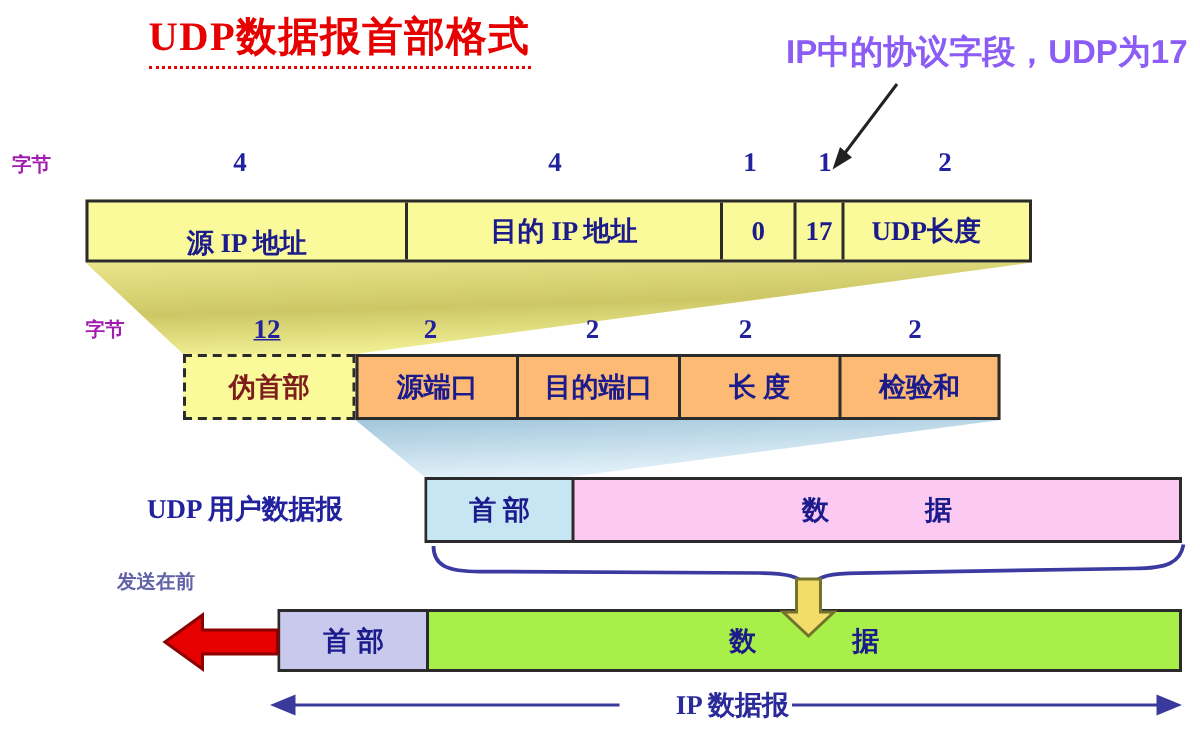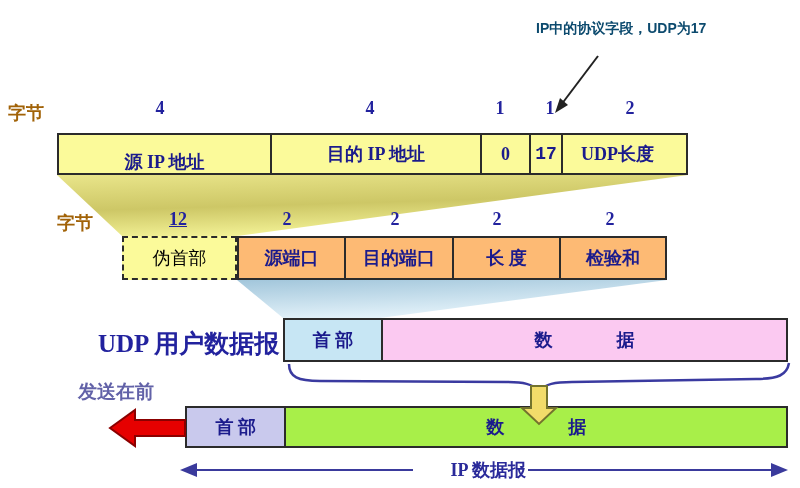--- a/index.html
+++ b/index.html
@@ -9,47 +9,47 @@
     font-family:"Liberation Serif","DejaVu Serif",serif;
   }
   .abs{position:absolute;}
   
   .title{
     left:99px;top:6px;font-size:27px;font-weight:bold;color:#e60000;
     letter-spacing:1px;border-bottom:2px dotted #e60000;padding-bottom:2px;
     z-index:3;
   }
   .annotation{
-    left:536px;top:20px;font-size:14px;font-weight:bold;color:#0c4a6e;
+    left:524px;top:20px;font-size:22px;font-weight:bold;color:#8b5cf6;
     font-family:"Liberation Sans","DejaVu Sans",sans-serif;z-index:3;
   }
-  .byte-label{font-size:18px;font-weight:bold;color:#a16207;z-index:3;}
+  .byte-label{font-size:13px;font-weight:bold;color:#a21caf;z-index:3;}
   .num{
     font-size:18px;font-weight:bold;color:#22229e;text-align:center;
     width:44px;margin-left:-22px;z-index:3;
   }
-  .row-label{font-size:25px;font-weight:bold;color:#22229e;z-index:3;}
-  .send-label{font-size:19px;font-weight:bold;color:#6262a8;z-index:3;}
+  .row-label{font-size:18px;font-weight:bold;color:#22229e;z-index:3;}
+  .send-label{font-size:13px;font-weight:bold;color:#6262a8;z-index:3;}
   .bottom-label{
     font-size:18px;font-weight:bold;color:#2a2a9a;text-align:right;z-index:3;
     background:#ffffff;
   }
   
   .boxrow{
     display:flex;box-sizing:border-box;border:2px solid #2b2b2b;z-index:2;
   }
   .cell{
     box-sizing:border-box;display:flex;align-items:center;justify-content:center;
     font-size:18px;font-weight:bold;color:#1b1b8c;white-space:nowrap;
   }
   .cell + .cell{border-left:2px solid #2b2b2b;}
   .dashed-box{
     box-sizing:border-box;border:2px dashed #2b2b2b;background:#fbfa9a;
     display:flex;align-items:center;justify-content:center;
-    font-size:18px;font-weight:normal;color:#000000;z-index:2;
+    font-size:18px;font-weight:bold;color:#7f1d1d;z-index:2;
   }
   .data-cell{gap:64px;}
   svg.layer{position:absolute;left:0;top:0;z-index:1;}
   svg.toplayer{position:absolute;left:0;top:0;z-index:4;pointer-events:none;}
 </style>
 </head>
 <body>
 
 <div id="canvas">
 
@@ -62,34 +62,35 @@
       </linearGradient>
       <linearGradient id="blueGrad" x1="0" y1="0" x2="0.4" y2="1">
         <stop offset="0" stop-color="#a2c6db"></stop>
         <stop offset="1" stop-color="#e6f4fb"></stop>
       </linearGradient>
     </defs>
     <polygon points="57,175 688,175 237,236 122,236" fill="url(#yellowGrad)"></polygon>
     <polygon points="237,280 667,280 380,318 283,318" fill="url(#blueGrad)"></polygon>
   </svg>
 
+  <div class="abs title">UDP数据报首部格式</div>
   <div class="abs annotation">IP中的协议字段，UDP为17</div>
 
   <div class="abs byte-label" style="left:8px;top:101px;">字节</div>
   <div class="abs num" style="left:160px;top:98px;">4</div>
   <div class="abs num" style="left:370px;top:98px;">4</div>
   <div class="abs num" style="left:500px;top:98px;">1</div>
   <div class="abs num" style="left:550px;top:98px;">1</div>
   <div class="abs num" style="left:630px;top:98px;">2</div>
 
   <div class="abs boxrow" style="left:57px;top:133px;width:631px;height:42px;background:#fbfa9a;">
     <div class="cell" style="width:211px;margin-top:16px;">源 IP 地址</div>
     <div class="cell" style="width:210px;text-align:right;">目的 IP 地址</div>
     <div class="cell" style="width:49px;">0</div>
-    <div class="cell" style="width:32px;font-family:Liberation Mono, monospace;">17</div>
+    <div class="cell" style="width:32px;">17</div>
     <div class="cell" style="width:111px;text-align:center;">UDP长度</div>
   </div>
 
   <div class="abs byte-label" style="left:57px;top:211px;">字节</div>
   <div class="abs num" style="left:178px;top:209px;text-decoration:underline;">12</div>
   <div class="abs num" style="left:287px;top:209px;">2</div>
   <div class="abs num" style="left:395px;top:209px;">2</div>
   <div class="abs num" style="left:497px;top:209px;">2</div>
   <div class="abs num" style="left:610px;top:209px;">2</div>
 

